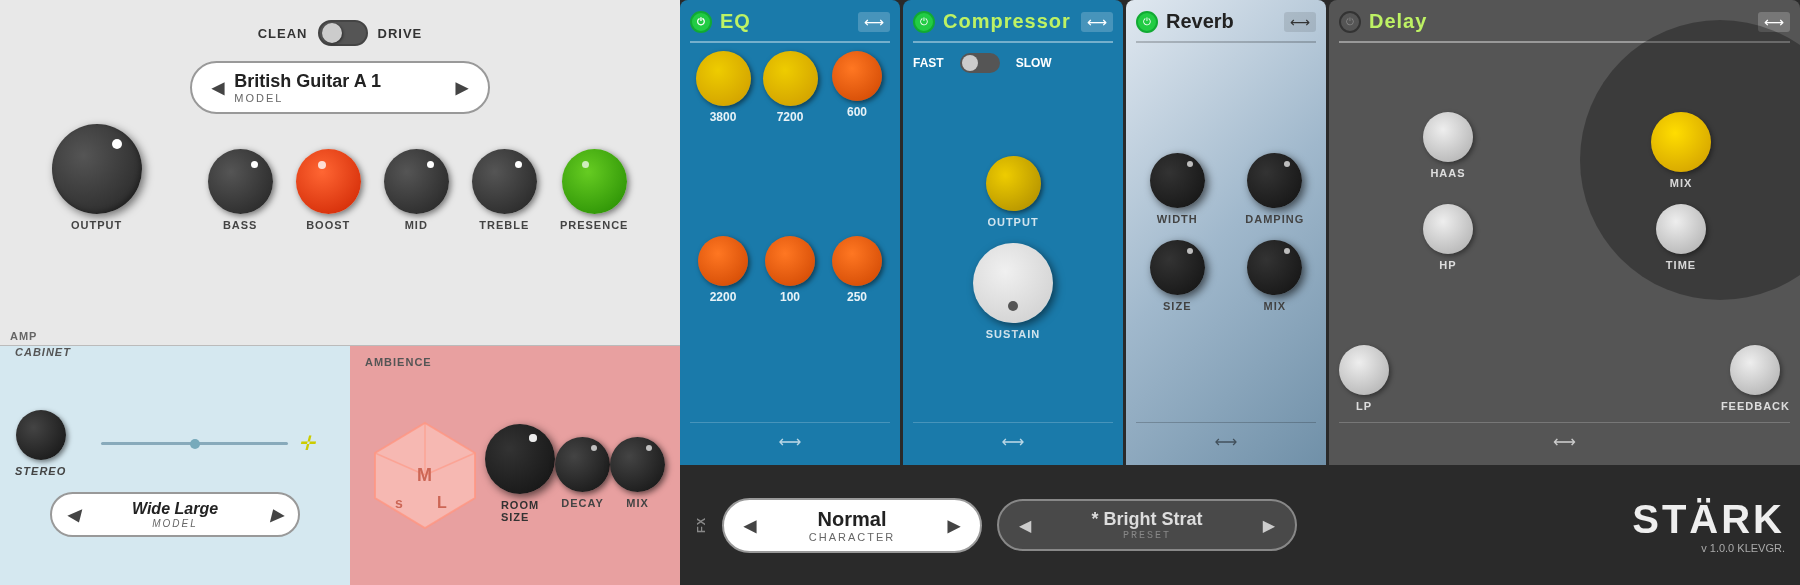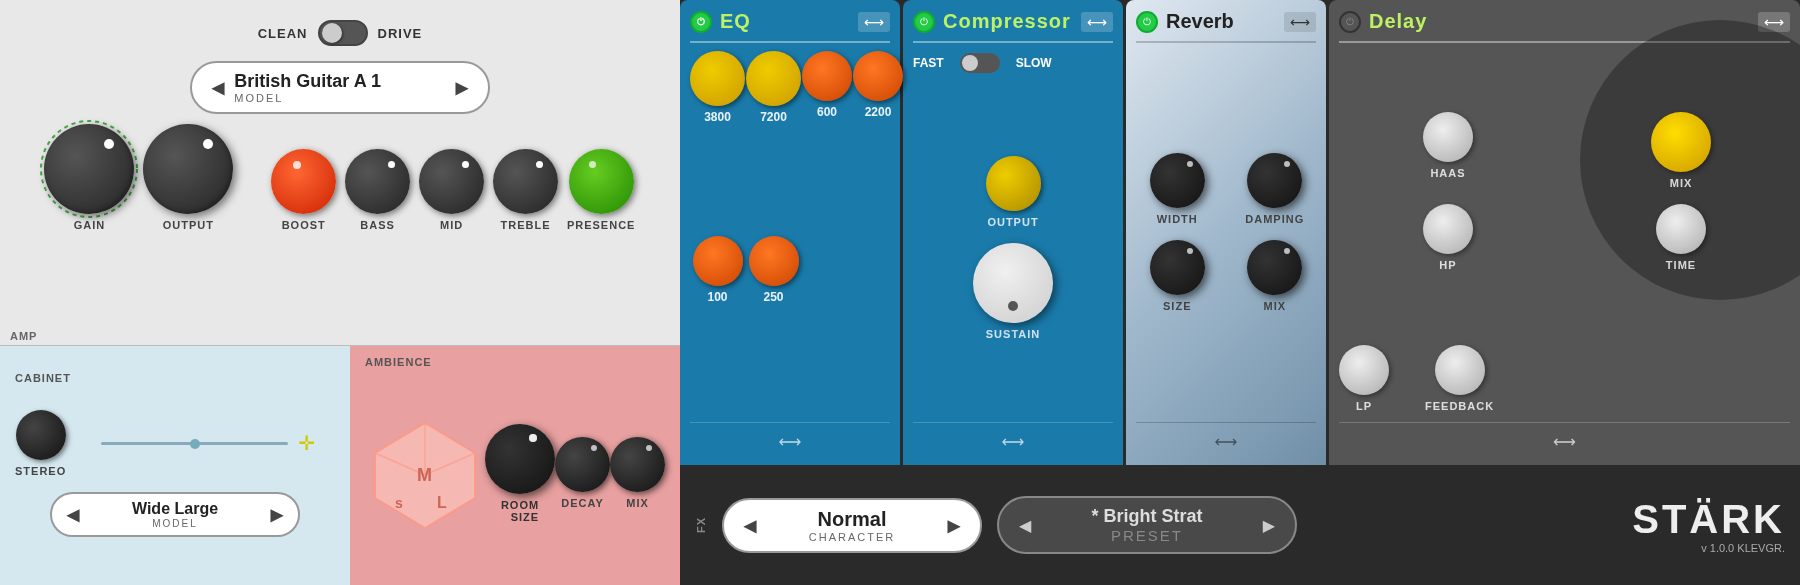--- a/index.html
+++ b/index.html
@@ -213,22 +213,23 @@
     
     .amp-bottom {
       display: flex;
       height: 240px;
       border-top: 1px solid #bbb;
     }
 
     .cabinet-section {
       width: 370px;
       background: #d5e8f0;
-      padding: 26px 15px;
-      position: relative;
+      padding: 0 15px;
+      position: relative;
+      font-style: italic;
     }
 
     .section-label {
       font-size: 11px;
       font-weight: bold;
       color: #555;
       letter-spacing: 1px;
       margin-bottom: 8px;
     }
 
@@ -439,21 +440,21 @@
       color: white;
       font-size: 14px;
       cursor: pointer;
       background: rgba(255,255,255,0.2);
       border-radius: 3px;
       padding: 2px 6px;
     }
 
     .eq-bands {
       display: grid;
-      grid-template-columns: 1fr 1fr 1fr 1fr;
+      grid-template-columns: 1fr 1fr 1fr;
       gap: 1px;
       flex: 1;
     }
 
     .eq-band {
       display: flex;
       flex-direction: column;
       align-items: center;
       gap: 4px;
     }
@@ -709,23 +710,24 @@
       flex: 1;
     }
 
     .preset-name {
       font-size: 18px;
       font-weight: bold;
       color: #ddd;
     }
 
     .preset-sub {
-      font-size: 15px;
+      font-size: 10px;
       color: #888;
       letter-spacing: 2px;
+      font-family: Liberation Mono, monospace;
     }
 
     .stark-logo {
       margin-left: auto;
       display: flex;
       flex-direction: column;
       align-items: flex-end;
     }
 
     .stark-text {
@@ -795,45 +797,36 @@
         <span class="model-arrow">◀</span>
         <div class="model-name-block">
           <div class="model-name">British Guitar A 1</div>
           <div class="model-sub">MODEL</div>
         </div>
         <span class="model-arrow">▶</span>
       </div>
 
       <div class="knobs-row">
 
-        <div class="knob-group">
-          <div style="position:relative">
-            <svg width="104" height="104" style="position:absolute;top:-7px;left:-7px;">
-              <circle cx="52" cy="52" r="48" fill="none" stroke="#4a4" stroke-width="2" stroke-dasharray="4 4"></circle>
-            </svg>
-            <div class="knob knob-large"></div>
-          </div>
-          <span class="knob-label">GAIN</span>
-        </div>
 
         <div class="knob-group">
           <div class="knob knob-large"></div>
           <span class="knob-label">OUTPUT</span>
         </div>
 
         <div style="width:20px"></div>
 
         <div class="knob-group">
+          <div class="knob knob-medium"></div>
+          <span class="knob-label">BASS</span>
+        </div>
+
+        <div class="knob-group">
           <div class="knob knob-boost"></div>
           <span class="knob-label">BOOST</span>
-        </div>
-
-        <div class="knob-group">
-          <div class="knob knob-medium"></div>
-          <span class="knob-label">BASS</span>
         </div>
 
         <div class="knob-group">
           <div class="knob knob-medium"></div>
           <span class="knob-label">MID</span>
         </div>
 
         <div class="knob-group">
           <div class="knob knob-medium"></div>
           <span class="knob-label">TREBLE</span>
@@ -892,21 +885,21 @@
               <text x="52" y="68" font-size="18" font-weight="bold" fill="#cc6655">M</text>
               <text x="30" y="95" font-size="14" font-weight="bold" fill="#cc6655">s</text>
               <text x="72" y="95" font-size="16" font-weight="bold" fill="#cc6655">L</text>
             </svg>
           </div>
 
           <div class="knob-group">
             <div class="knob-black-large" style="position:relative;">
               <div style="width:8px;height:8px;background:rgba(255,255,255,0.7);border-radius:50%;position:absolute;top:10px;right:18px;"></div>
             </div>
-            <span class="knob-label" style="color:#333;white-space:pre;text-align:right;">ROOM
+            <span class="knob-label" style="color:#333;white-space:pre;text-align:left;">ROOM
 SIZE</span>
           </div>
 
           <div class="knob-group">
             <div class="knob-black-medium"></div>
             <span class="knob-label">DECAY</span>
           </div>
 
           <div class="knob-group">
             <div class="knob-black-medium"></div>
@@ -1056,21 +1049,21 @@
           <div class="knob-group">
             <div class="delay-knob-white"></div>
             <span class="knob-label" style="color:rgba(255,255,255,0.8);">TIME</span>
           </div>
 
           <div class="knob-group">
             
           </div>
         </div>
 
-        <div style="display:flex;gap:36px;position:relative;z-index:1;justify-content:flex-start;margin-top:-10px;">
+        <div style="display:flex;gap:20px;position:relative;z-index:1;justify-content:space-between;margin-top:-10px;">
           <div class="knob-group">
             <div class="delay-knob-white"></div>
             <span class="knob-label" style="color:rgba(255,255,255,0.8);">LP</span>
           </div>
           <div class="knob-group">
             <div class="delay-knob-white"></div>
             <span class="knob-label" style="color:rgba(255,255,255,0.8);">FEEDBACK</span>
           </div>
         </div>
         <div class="panel-footer">

